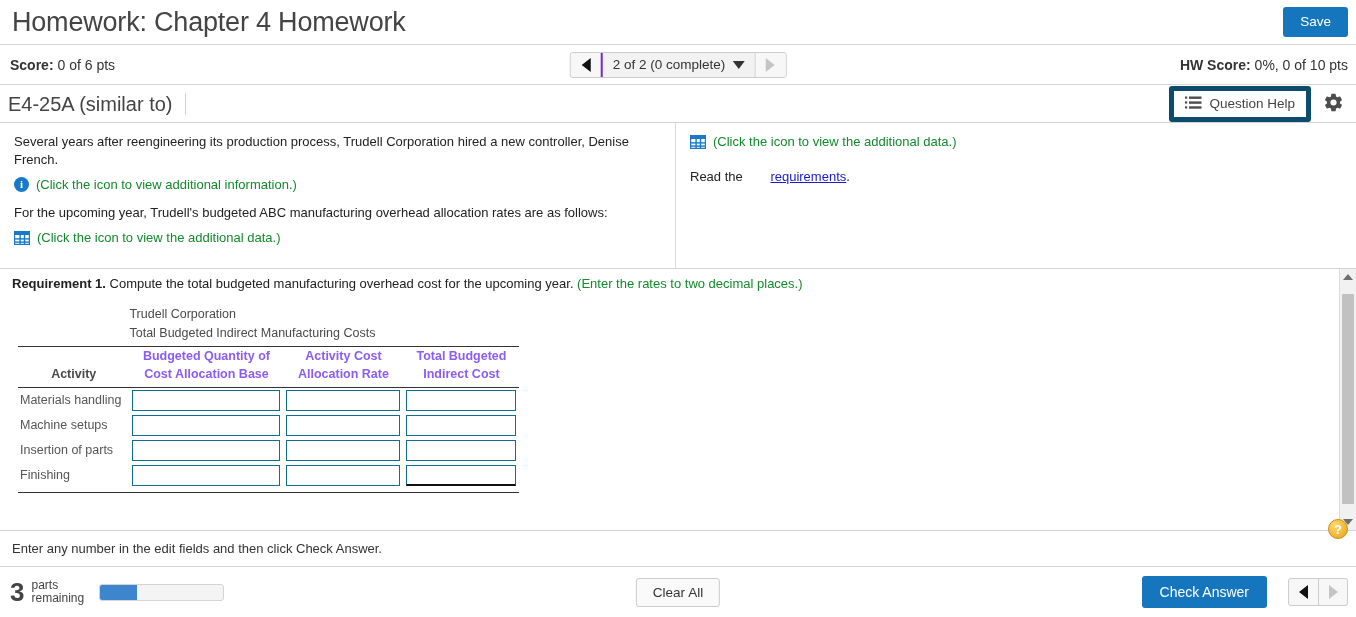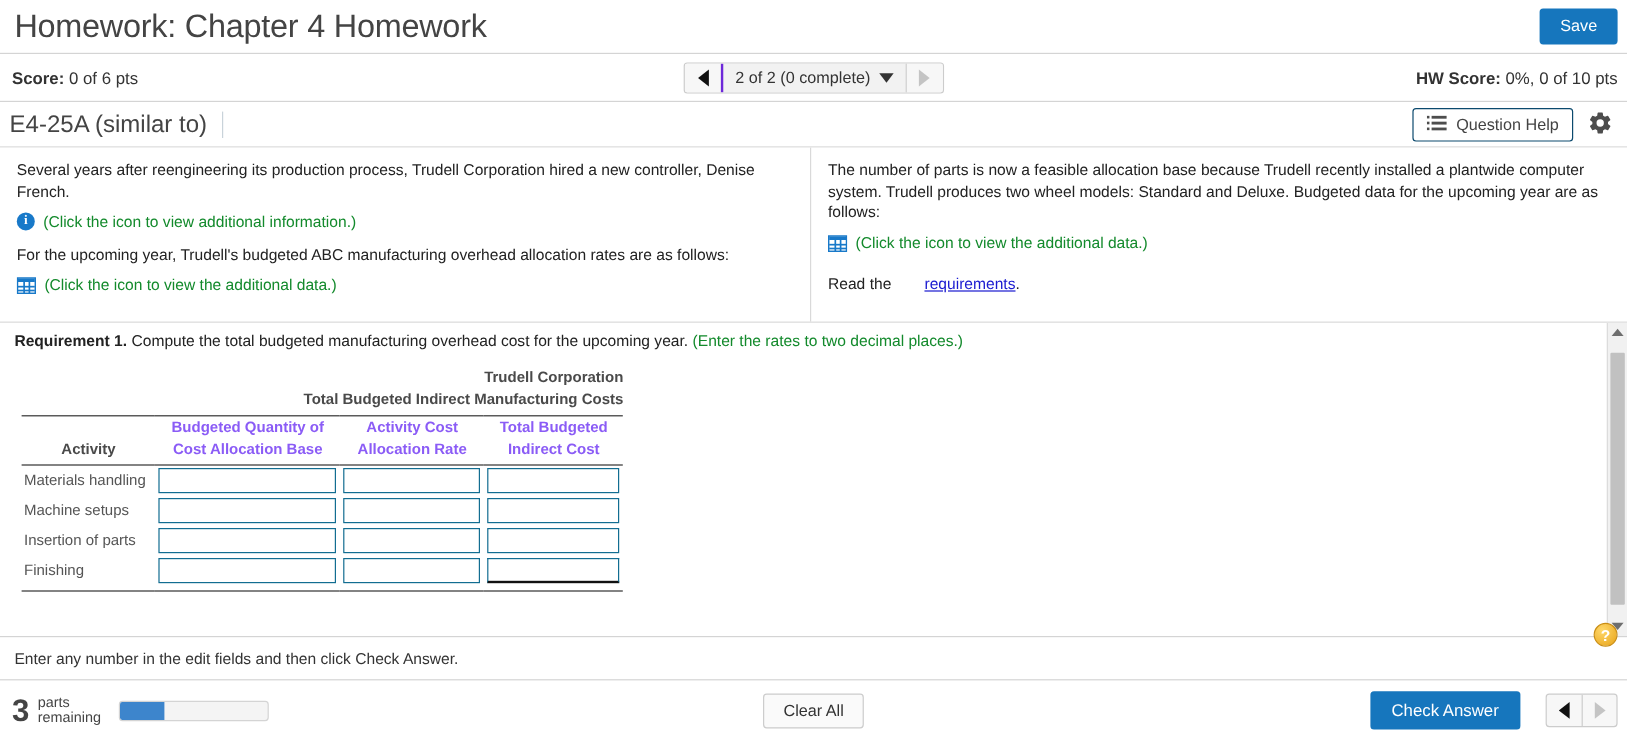--- a/index.html
+++ b/index.html
@@ -88,21 +88,21 @@
     display: flex; align-items: center;
     padding: 0 8px 0 8px; background: #fff;
   }
   .qid {
     font-size: 20px; color: #444; padding-right: 12px;
     border-right: 1px solid #c9d3da; line-height: 1.1;
   }
   .qheader-right { margin-left: auto; display: flex; align-items: center; gap: 8px; }
   .help-btn {
     display: flex; align-items: center; gap: 7px;
-    border: 1px solid #0c4a6e; border-radius: 3px; background: #fff;
+    border: 5px solid #0c4a6e; border-radius: 3px; background: #fff;
     padding: 5px 11px; font-size: 13.5px; color: #444; cursor: pointer;
     font-family: inherit;
   }
   .list-icon { display: block; }
   .gear-btn { background: none; border: none; padding: 2px 4px; cursor: pointer; display:flex; align-items:center; }
 
   
   .problem {
     flex: 0 0 auto; display: flex; background: #fff;
     border-bottom: 1px solid #d4d4d4;
@@ -128,21 +128,21 @@
     flex: 1 1 auto; position: relative; display: flex;
     background: #fff; overflow: hidden;
   }
   .worktext { flex: 1; padding: 7px 0 0 12px; overflow: hidden; }
   .req-line { font-size: 13px; color: #222; margin-bottom: 14px; }
   .req-line b { font-weight: bold; }
 
   
   table.acct { border-collapse: collapse; margin-left: 6px; font-size: 12.5px; color: #555; }
   table.acct td { padding: 0; vertical-align: middle; }
-  .tbl-title { text-align: right; font-weight: bold; color: #4a4a4a; padding: 2px 0 3px 0 !important; font-size: 12.5px; }
+  .tbl-title { text-align: left; font-weight: normal; color: #4a4a4a; padding: 2px 0 3px 0 !important; font-size: 12.5px; }
   .hdr-rule td { border-bottom: 1.5px solid #333; height: 4px; }
   .col-h { text-align: center; font-weight: bold; color: #8b5cf6; padding: 2px 6px !important; white-space: nowrap; }
   .col-act { text-align: center; font-weight: bold; color: #4a4a4a; padding: 2px 6px !important; }
   .sub-rule td { border-bottom: 1.5px solid #333; height: 4px; }
   .row-label { padding: 4px 8px 4px 2px !important; color: #555; white-space: nowrap; font-size: 12.5px; }
   .cellwrap { padding: 2px 3px !important; }
   .ipt {
     width: 148px; height: 21px; border: 1.5px solid #126d91; background: #fff;
     display: block; font-family: inherit; font-size: 12.5px; padding: 0 3px;
     color: #222; outline: none;
@@ -291,21 +291,20 @@
             <rect x="9.8" y="4" width="1.4" height="9.4" fill="#1879c9"></rect>
             <rect x="1" y="7.2" width="14" height="1.4" fill="#1879c9"></rect>
             <rect x="1" y="10.4" width="14" height="1.4" fill="#1879c9"></rect>
           </svg>
         </span>
         <span class="green">(Click the icon to view the additional data.)</span>
       </div>
     </div>
 
     <div class="pane pane-right">
-      <p>The number of parts is now a feasible allocation base because Trudell recently installed a plantwide computer system. Trudell produces two wheel models: Standard and Deluxe. Budgeted data for the upcoming year are as follows:</p>
       <div class="iconline">
         <span class="grid-icon">
           <svg width="16" height="14" viewBox="0 0 16 14">
             <rect x="0.5" y="0.5" width="15" height="13" fill="#ffffff" stroke="#1879c9" stroke-width="1.4"></rect>
             <rect x="1" y="1" width="14" height="3" fill="#1879c9"></rect>
             <rect x="5.4" y="4" width="1.4" height="9.4" fill="#1879c9"></rect>
             <rect x="9.8" y="4" width="1.4" height="9.4" fill="#1879c9"></rect>
             <rect x="1" y="7.2" width="14" height="1.4" fill="#1879c9"></rect>
             <rect x="1" y="10.4" width="14" height="1.4" fill="#1879c9"></rect>
           </svg>

